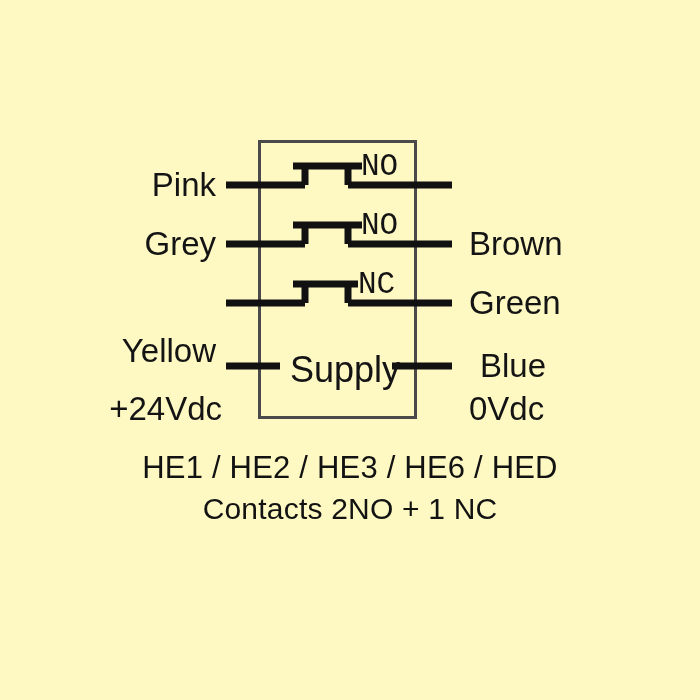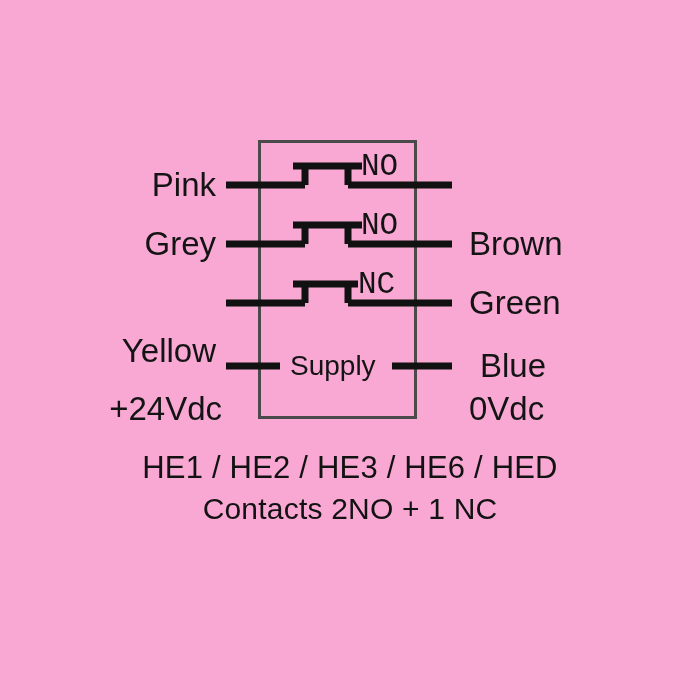--- a/index.html
+++ b/index.html
@@ -11,21 +11,21 @@
     width: 700px;
     height: 700px;
     font-family: "Liberation Sans", sans-serif;
     color: #1a1a1a;
     overflow: hidden;
   }
   #stage {
     position: relative;
     width: 700px;
     height: 700px;
-    background: #f9a8d4;
+    background: #fef9c3;
   }
   .diagram-svg {
     position: absolute;
     left: 0;
     top: 0;
     width: 700px;
     height: 700px;
     display: block;
   }
   .wire-label {
@@ -48,21 +48,21 @@
     font-family: Liberation Mono, monospace;
     font-size: 31px;
     font-weight: 400;
     color: #141414;
     white-space: nowrap;
     line-height: 1;
   }
   .supply-tag {
     position: absolute;
     font-family: "Liberation Sans", sans-serif;
-    font-size: 28px;
+    font-size: 36px;
     font-weight: 400;
     color: #141414;
     white-space: nowrap;
     line-height: 1;
   }
   .caption {
     position: absolute;
     left: 0;
     width: 700px;
     text-align: center;

